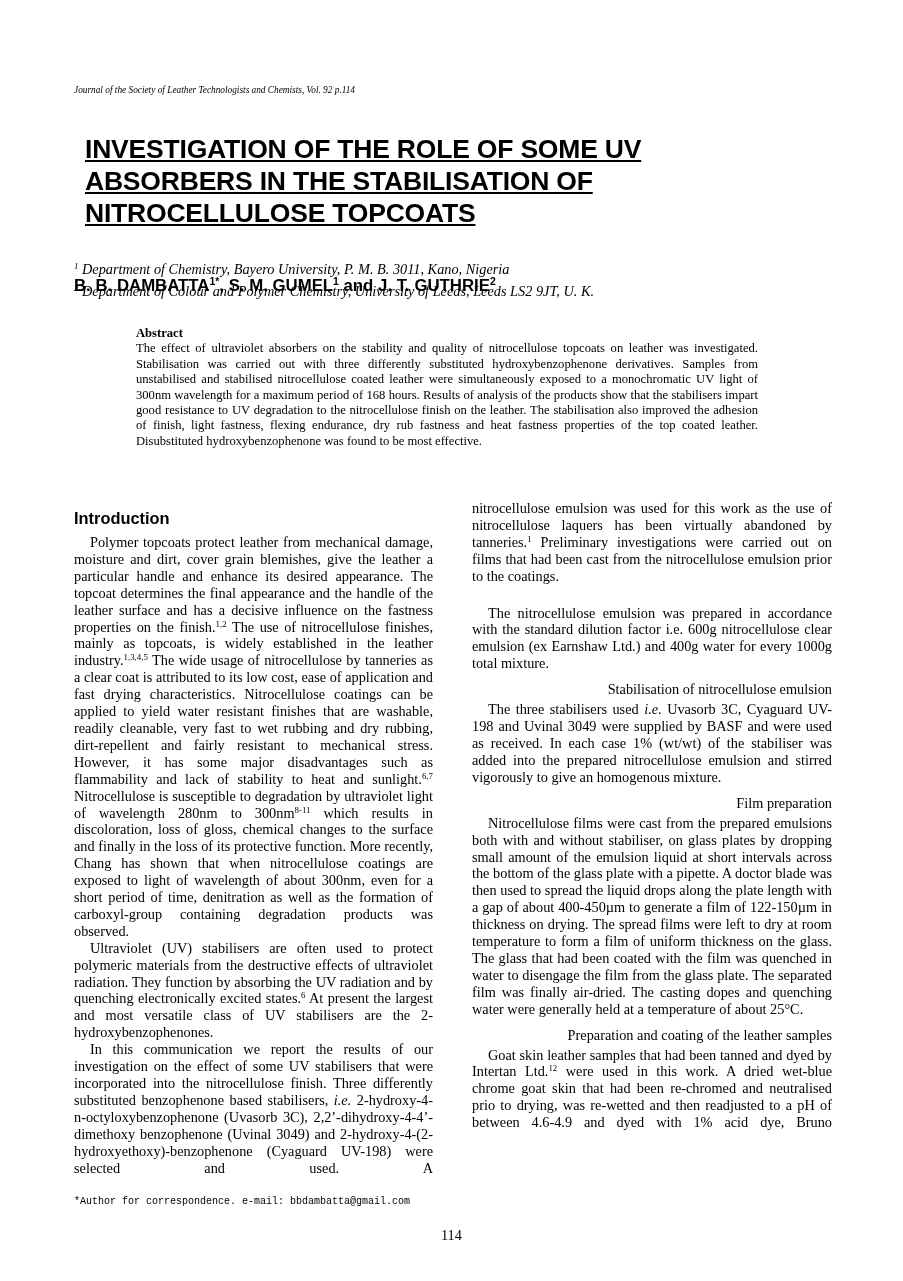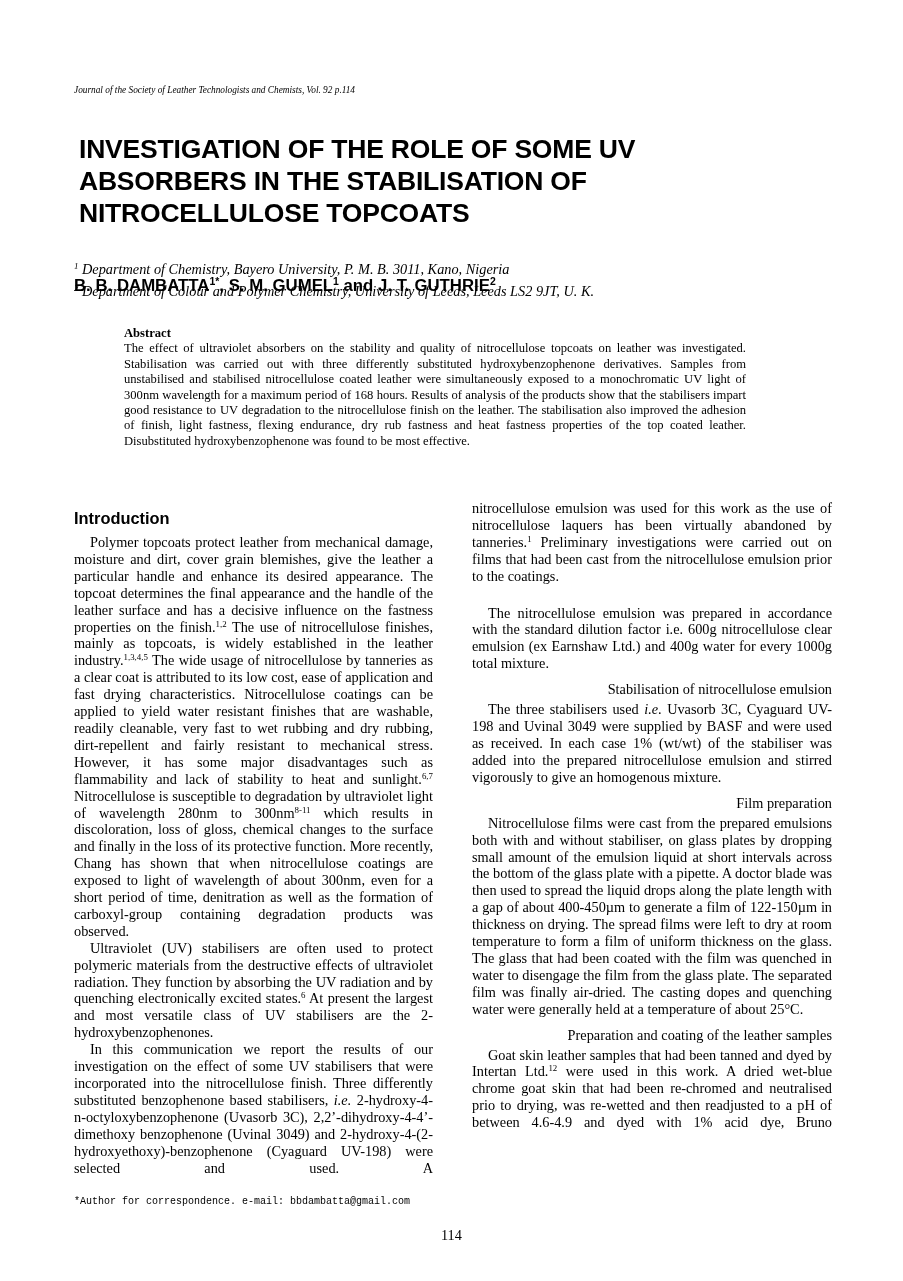--- a/index.html
+++ b/index.html
@@ -1,24 +1,24 @@
 <!DOCTYPE html>
 <html><head>
 <meta charset="utf-8">
 <style>
   html, body { margin: 0; padding: 0; background: #ffffff; }
   body { width: 903px; height: 1281px; position: relative; color: #000; overflow: hidden; }
   .running-head { position: absolute; left: 74px; top: 85px; font-family: Liberation Serif, serif; font-style: italic; font-size: 9.3px; }
-  .title { position: absolute; left: 79px; top: 133px; width: 640px; font-family: "Liberation Sans", sans-serif; font-weight: bold; font-size: 26.5px; line-height: 32px; letter-spacing: -0.2px; margin: 0; }
+  .title { position: absolute; left: 85px; top: 133px; width: 640px; font-family: "Liberation Sans", sans-serif; font-weight: bold; font-size: 26.5px; line-height: 32px; letter-spacing: -0.2px; margin: 0; text-decoration: underline; }
   .authors { position: absolute; left: 74px; top: 236px; font-family: "Liberation Sans", sans-serif; font-weight: bold; font-size: 16.8px; white-space: nowrap; margin-top: 40px; }
   .affil { position: absolute; left: 74px; font-family: "Liberation Serif", serif; font-style: italic; font-size: 14.3px; white-space: nowrap; }
   .affil1 { top: 261px; }
   .affil2 { top: 283px; }
   sup { font-size: 0.62em; line-height: 0; vertical-align: 0.55em; }
-  .abstract { position: absolute; left: 124px; top: 326px; width: 622px; font-family: "Liberation Serif", serif; font-size: 12.6px; line-height: 15.4px; text-align: justify; }
+  .abstract { position: absolute; left: 136px; top: 326px; width: 622px; font-family: "Liberation Serif", serif; font-size: 12.6px; line-height: 15.4px; text-align: justify; }
   .abstract-heading { font-weight: bold; display: block; }
   .col { position: absolute; font-family: "Liberation Serif", serif; font-size: 14.3px; line-height: 16.9px; text-align: justify; }
   .col-left { left: 74px; top: 508px; width: 359px; }
   .col-right { left: 472px; top: 500px; width: 360px; }
   .col p { margin: 0; }
   .indent { text-indent: 16px; }
   h2.sec { font-family: "Liberation Sans", sans-serif; font-weight: bold; font-size: 16.4px; margin: 0 0 6px 0; line-height: 20px; text-align: left; }
   h3.sub { font-family: "Liberation Serif", serif; font-weight: normal; font-size: 14.3px; margin: 0 0 3px 0; line-height: 17px; text-align: right; }
   .gap-lg { height: 20px; }
   .gap-md { height: 9px; }

